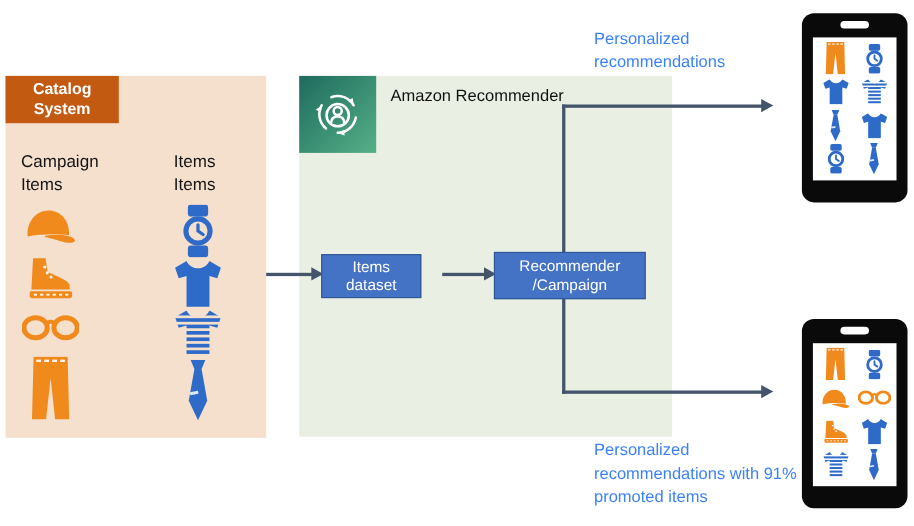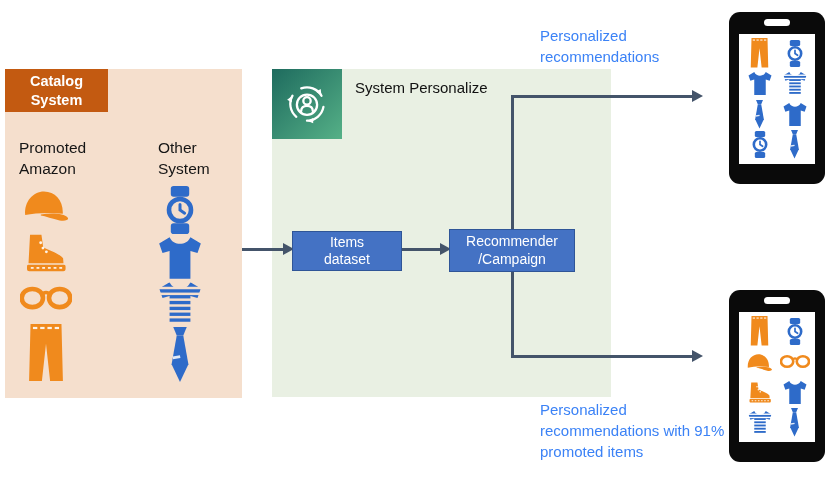--- a/index.html
+++ b/index.html
@@ -27,23 +27,23 @@
   #other-title{left:158px;top:137px;width:60px;}
   .icon-col{position:absolute;display:flex;flex-direction:column;align-items:center;}
   #promoted-col{left:14px;top:189px;width:64px;gap:13px;}
   #other-col{left:150px;top:186px;width:60px;gap:3px;}
   
   .process-box{
     position:absolute;background:#4472C4;border:1px solid #2F5597;color:#fff;
     display:flex;align-items:center;justify-content:center;text-align:center;
     font-size:14px;line-height:1.25;box-sizing:border-box;z-index:2;
   }
-  #items-box{left:292px;top:231px;width:110px;height:40px;}
+  #items-box{left:292px;top:231px;width:91px;height:40px;}
   #items-box span{display:block;max-width:62px;}
-  #rec-box{left:449px;top:229px;width:126px;height:43px;}
+  #rec-box{left:449px;top:229px;width:138px;height:43px;}
   #rec-box span{display:block;max-width:116px;}
   
   .h-line{position:absolute;height:3px;background:#44546A;z-index:1;}
   .v-line{position:absolute;width:3px;background:#44546A;z-index:1;}
   .head{
     position:absolute;width:0;height:0;z-index:1;
     border-top:6.5px solid transparent;border-bottom:6.5px solid transparent;
     border-left:11px solid #44546A;
   }
   #arrow-a-line{left:242px;top:248px;width:42px;}
@@ -157,22 +157,22 @@
     </symbol>
   </defs>
 </svg>
 
 <div id="stage">
 
   <div class="catalog-panel"></div>
   <div class="catalog-header">
     <span>Catalog System</span>
   </div>
-  <div class="col-title" id="promoted-title">Promoted Amazon</div>
-  <div class="col-title" id="other-title">Other System</div>
+  <div class="col-title" id="promoted-title">Campaign Items</div>
+  <div class="col-title" id="other-title">Items Items</div>
   <div class="icon-col" id="promoted-col">
       <svg class="ic ic-cap" style="color: rgb(240, 138, 29);">
         <use href="#sym-cap"></use>
       </svg>
       <svg class="ic ic-boot" style="color: rgb(240, 138, 29);">
         <use href="#sym-boot"></use>
       </svg>
       <svg class="ic ic-glasses" style="color: rgb(240, 138, 29);">
         <use href="#sym-glasses"></use>
       </svg>
@@ -206,21 +206,21 @@
         <path d="M34.3 22.5 A14.5 14.5 0 0 1 20 34.5"></path>
         <path d="M10.7 31.1 A14.5 14.5 0 0 1 7.4 12.75"></path>
       </g>
       <g fill="#fff">
         <path d="M0 0 L-5.4 -2.3 L-5.4 2.3 Z" transform="translate(32.6,12.8) rotate(60)"></path>
         <path d="M0 0 L-5.4 -2.3 L-5.4 2.3 Z" transform="translate(20,34.5) rotate(180)"></path>
         <path d="M0 0 L-5.4 -2.3 L-5.4 2.3 Z" transform="translate(7.4,12.75) rotate(300)"></path>
       </g>
     </svg>
   </div>
-  <div class="personalize-label">System Personalize</div>
+  <div class="personalize-label">Amazon Recommender</div>
 
   <div class="h-line" id="arrow-a-line"></div>
   <div class="head" id="arrow-a-head"></div>
   <div class="h-line" id="arrow-b-line"></div>
   <div class="head" id="arrow-b-head"></div>
   <div class="v-line" id="line-v"></div>
   <div class="h-line" id="line-h-top"></div>
   <div class="head" id="head-top"></div>
   <div class="h-line" id="line-h-bottom"></div>
   <div class="head" id="head-bottom"></div>

